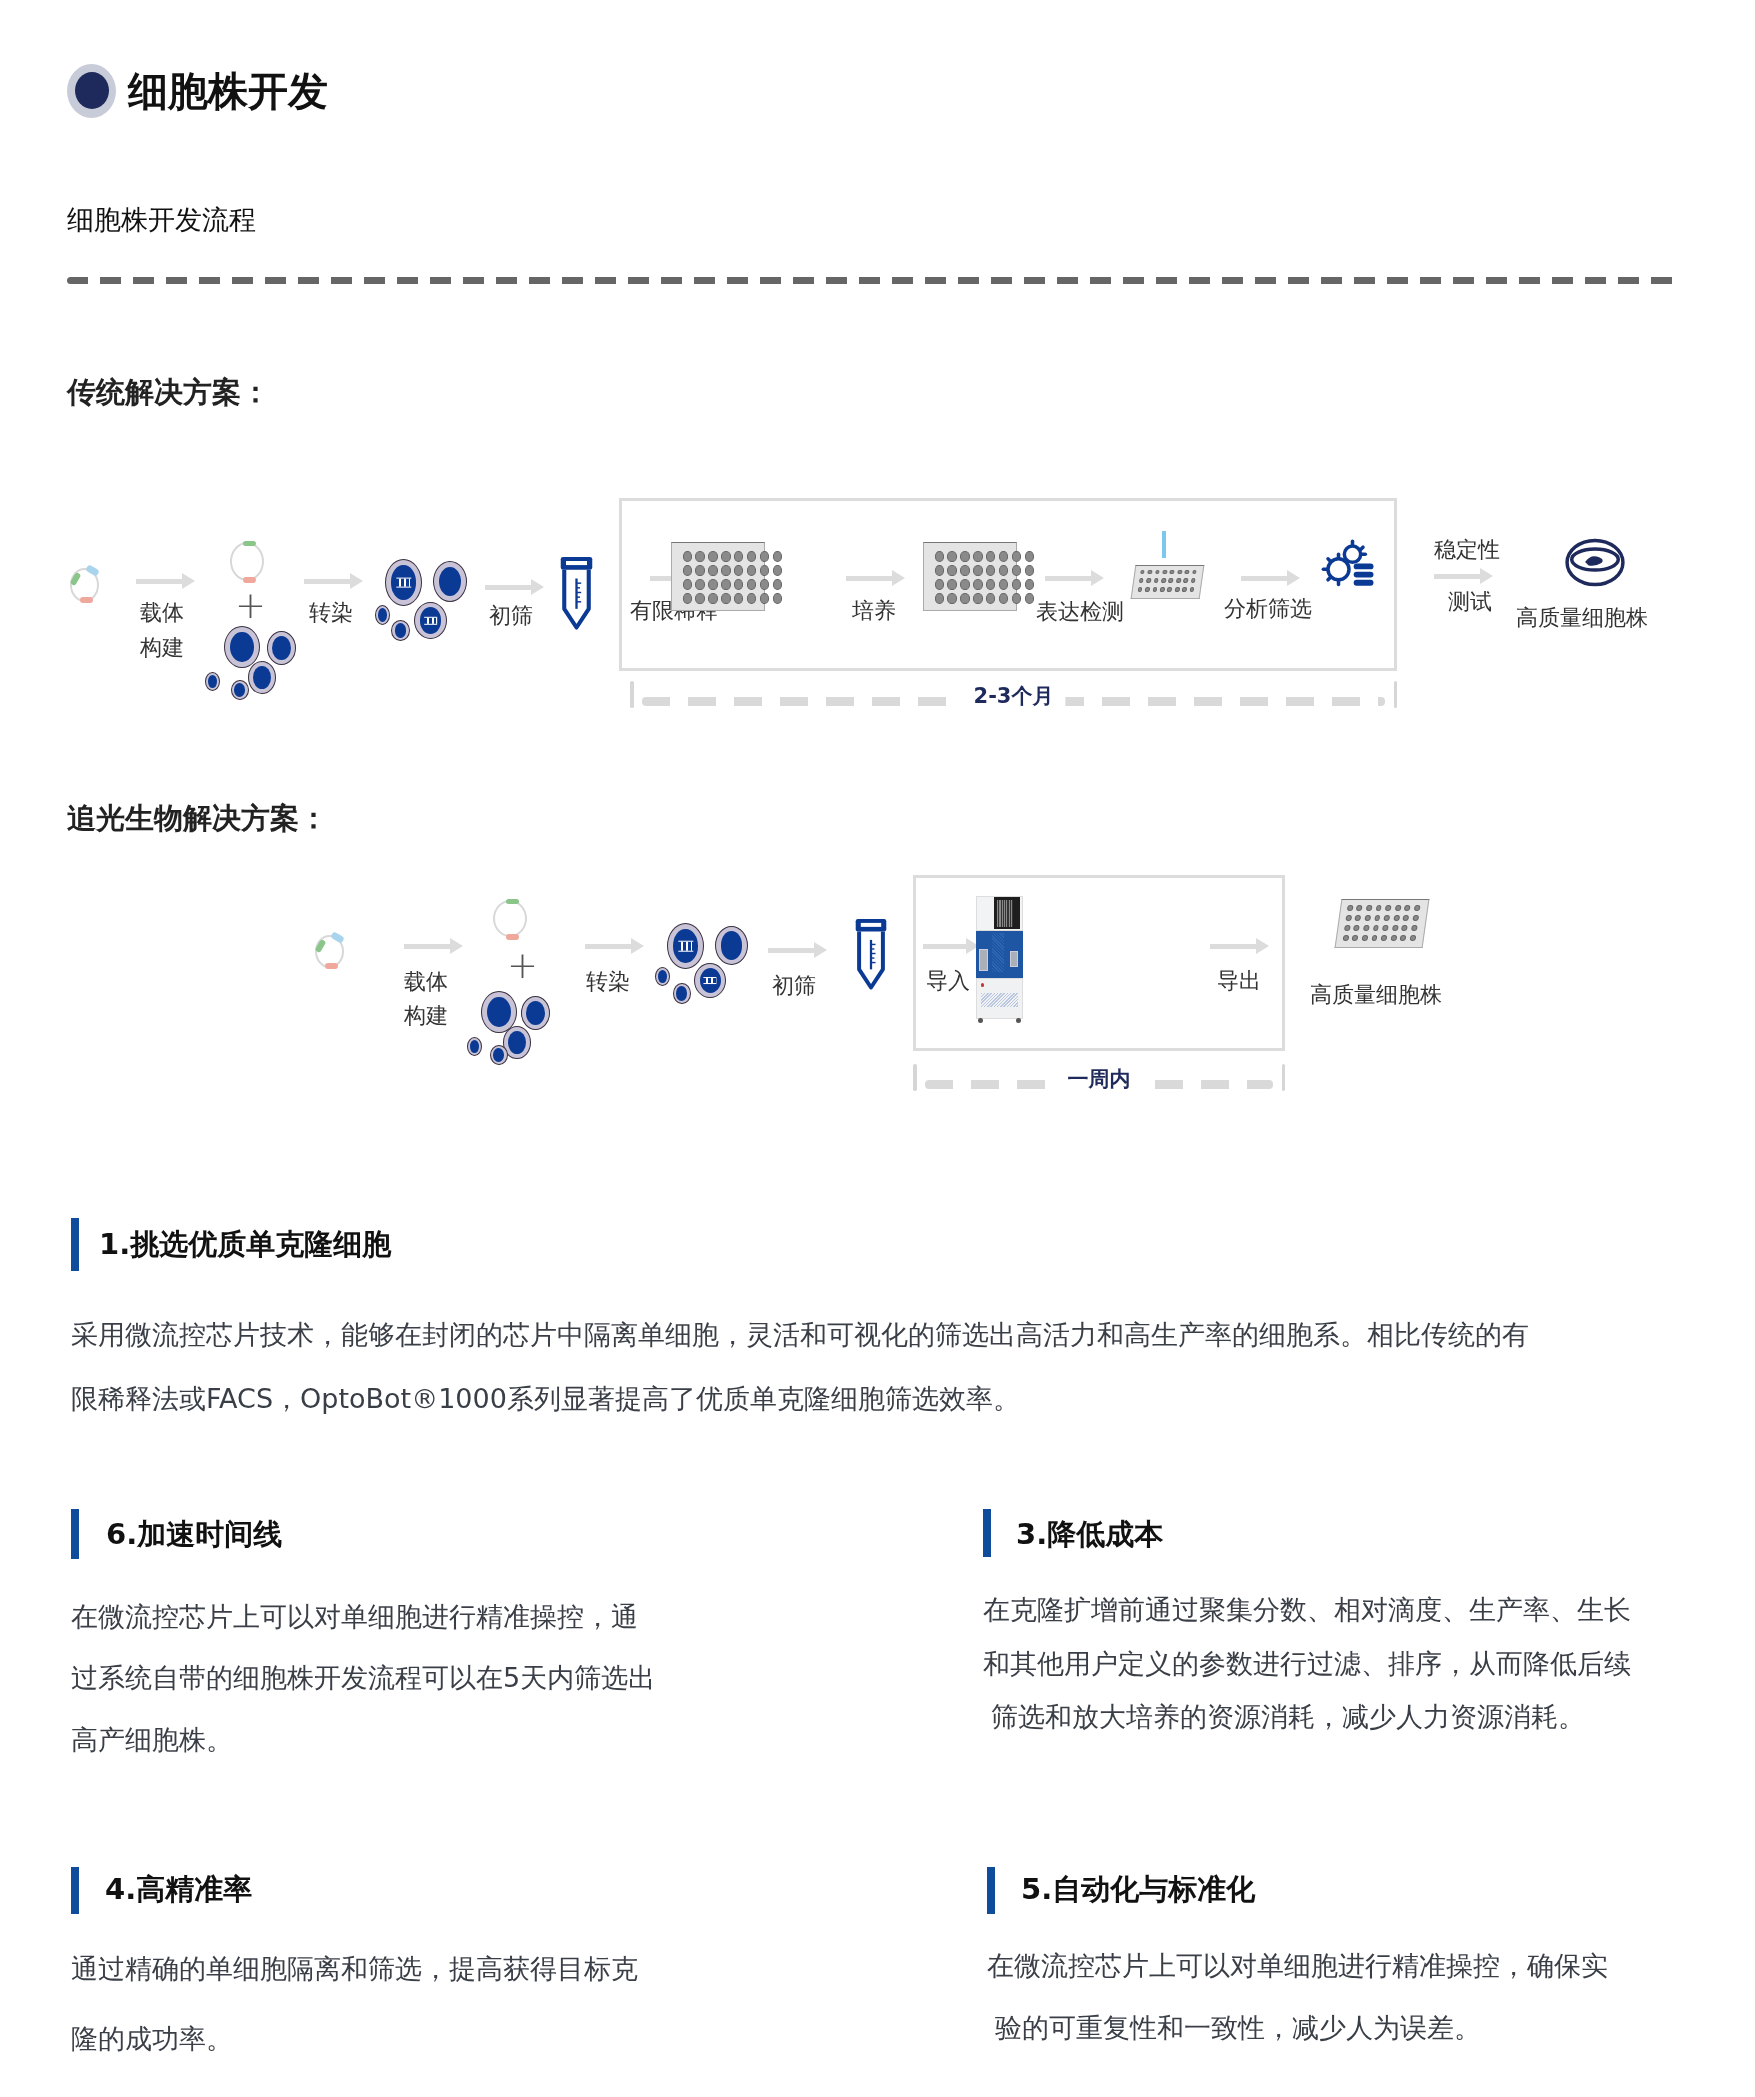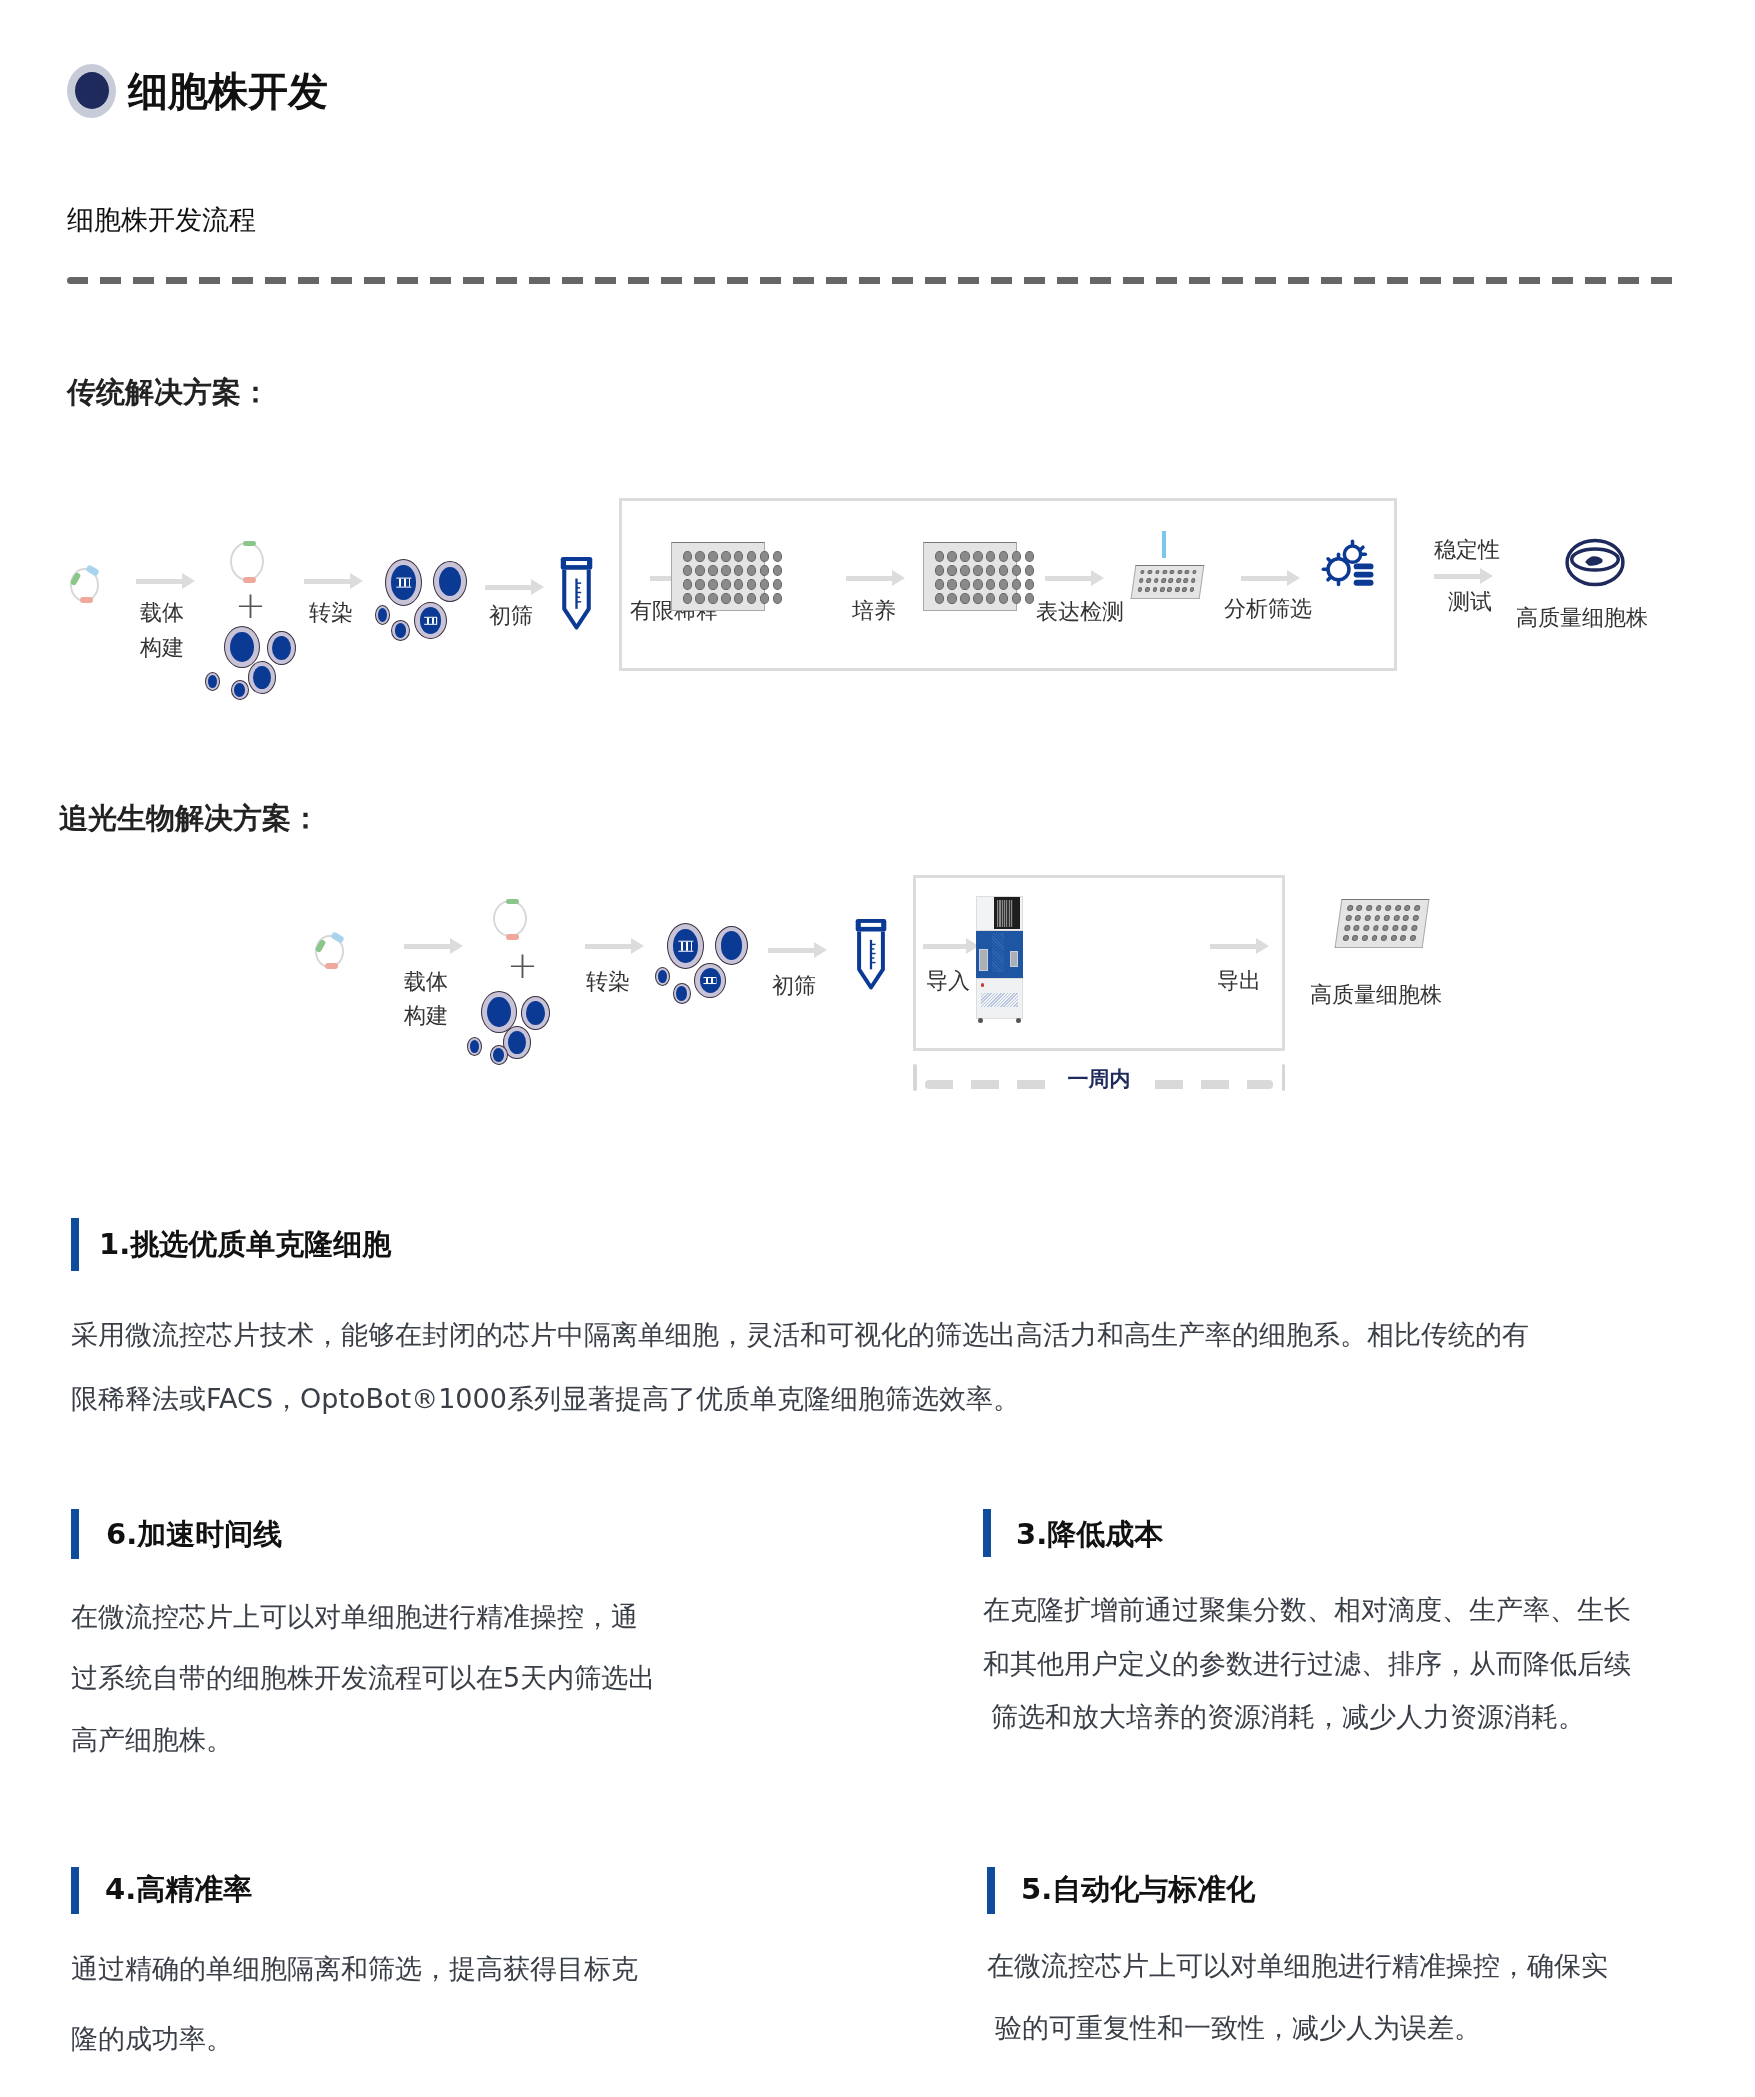--- a/index.html
+++ b/index.html
@@ -228,34 +228,40 @@
         <line x1="72" y1="14" x2="68" y2="18"></line>
         <line x1="76" y1="26" x2="70" y2="26"></line>
     </g>
     <g fill="#0b3a94">
         <rect x="56" y="42" width="34" height="10" rx="5"></rect>
         <rect x="56" y="56" width="34" height="10" rx="5"></rect>
         <rect x="56" y="70" width="34" height="10" rx="5"></rect>
       </g>
   </svg>
 
+  <div class="abs bracket" style="left:630px; top:201px; width:767px;">
+    <span class="tick-l"></span>
+      <span class="dashes"></span>
+      <span class="tick-r"></span>
+    <span class="duration">2-3个月</span>
+  </div>
 
   <div class="abs flow-label" style="left:1434px; top:53px;">稳定性</div>
   <div class="abs arrow" style="left:1434px; top:90px; width:59px;"></div>
   <div class="abs flow-label" style="left:1448px; top:105px;">测试</div>
 
   <svg class="abs" style="left:1563px; top:56px;" width="64" height="53" viewBox="0 0 110 90">
     <ellipse cx="55" cy="45" rx="48" ry="38" fill="none" stroke="#1f2a5c" stroke-width="6"></ellipse>
     <ellipse cx="55" cy="40" rx="40" ry="18" fill="none" stroke="#1f2a5c" stroke-width="6"></ellipse>
     <path d="M38 44 Q48 30 62 36 Q72 40 66 46 Q56 52 44 50 Z" fill="#1f2a5c"></path>
   </svg>
   <div class="abs flow-label" style="left:1516px; top:121px;">高质量细胞株</div>
 </div>
 
-<div class="abs solution-heading" style="left:59px; top:799px;">追光生物解决方案：</div>
+<div class="abs solution-heading" style="left:67px; top:799px;">追光生物解决方案：</div>
 
 <div class="abs" style="left:0; top:866px; width:1756px; height:246px;">
   <div class="abs plasmid" style="left:315px; top:69px; width:29px; height:33px;">
     <span class="g" style="left:-3.5px; top:5.9px; transform:rotate(-60deg);"></span>
     <span class="r" style="left:8.2px; top:26px;"></span>
     <span class="b" style="left:14px; top:-3.5px; transform:rotate(30deg);"></span>
   </div>
   <div class="abs arrow" style="left:404px; top:74px; width:59px;"></div>
   <div class="abs flow-label" style="left:404px; top:99px;">载体</div>
   <div class="abs flow-label" style="left:404px; top:133px;">构建</div>

